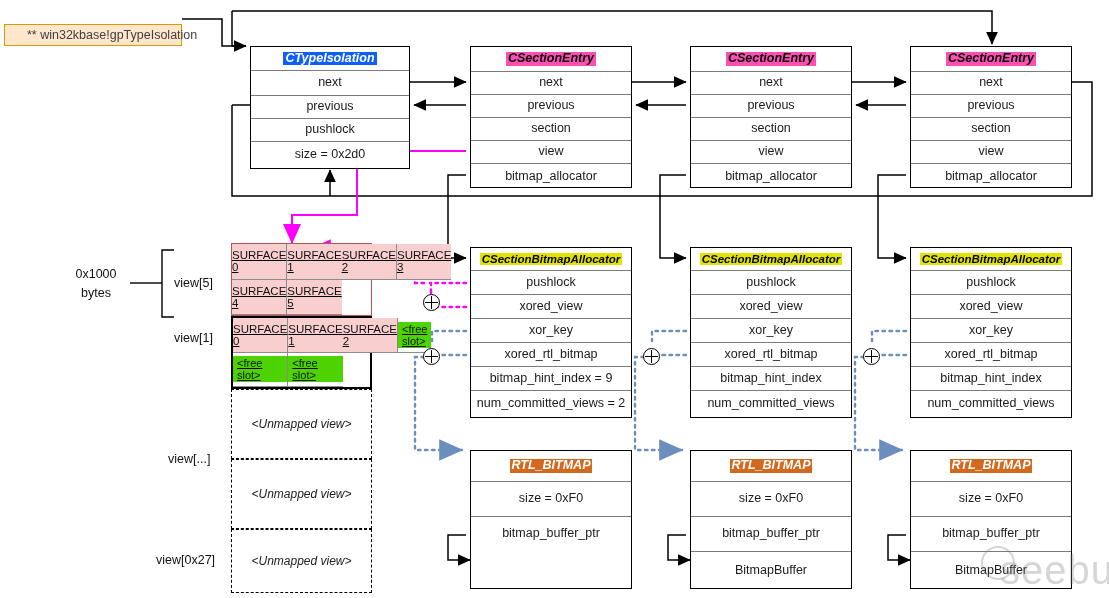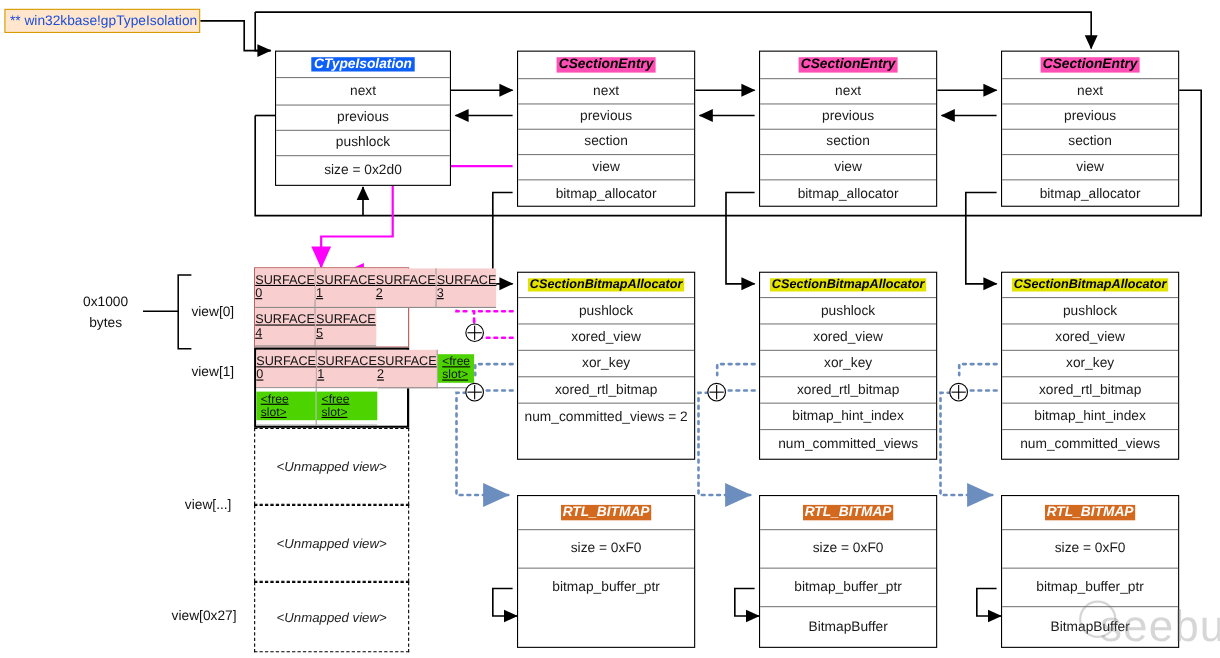--- a/index.html
+++ b/index.html
@@ -20,22 +20,22 @@
   .box .hdr span{padding:0 2px;font-style:italic;}
   .hl-blue span{background:#0d5ff7;color:#ffffff;}
   .hl-pink span{background:#ff4fb5;color:#000000;}
   .hl-yellow span{background:#e3e300;color:#000000;}
   .hl-orange span{background:#d2691e;color:#ffffff;}
 
   
   .tagbox{
     position:absolute;box-sizing:border-box;
     background:#ffe6cc;border:1.4px solid #d79b00;
-    font-size:12.5px;color:#1d4ed8;display:flex;align-items:center;
-    padding-left:4px;z-index:4;white-space:nowrap;
+    font-size:12.5px;color:#404040;display:flex;align-items:center;
+    padding-left:22px;z-index:4;white-space:nowrap;margin-top:16px;
   }
 
   
   .viewblk{position:absolute;box-sizing:border-box;z-index:3;}
   .viewblk.mapped{border:2.2px solid #000;background:#fff;}
   .viewblk.mapped.v0{border:1.6px solid #b85450;}
   .viewblk.unmapped{border:1.8px dashed #000;background:#fff;
      display:flex;align-items:center;justify-content:center;}
   .unmapped-label{font-size:12px;font-style:italic;color:#222;}
   .slotgrid{display:grid;grid-template-columns:1fr 1fr 1fr 1fr;height:100%;width:100%;text-decoration:underline;}
@@ -198,20 +198,21 @@
   </div>
 
   <div class="box" style="left:470px;top:247px;width:162px;height:171px;">
     <div class="row hdr hl-yellow" style="height:22px;font-size:11.5px;">
       <span>CSectionBitmapAllocator</span>
     </div>
     <div class="row" style="height:24px;">pushlock</div>
     <div class="row" style="height:24px;">xored_view</div>
     <div class="row" style="height:24px;">xor_key</div>
     <div class="row" style="height:24px;">xored_rtl_bitmap</div>
+    <div class="row" style="height:24px;">bitmap_hint_index = 9</div>
     <div class="row" style="height:27px;">num_committed_views = 2</div>
   </div>
 
   <div class="box" style="left:690px;top:247px;width:162px;height:171px;">
     <div class="row hdr hl-yellow" style="height:22px;font-size:11.5px;">
       <span>CSectionBitmapAllocator</span>
     </div>
     <div class="row" style="height:24px;">pushlock</div>
     <div class="row" style="height:24px;">xored_view</div>
     <div class="row" style="height:24px;">xor_key</div>
@@ -261,21 +262,21 @@
     <div class="row" style="height:35px;">size = 0xF0</div>
     <div class="row" style="height:35px;">bitmap_buffer_ptr</div>
     <div class="row" style="height:39px;">BitmapBuffer</div>
   </div>
 
   <div class="sizelabel" style="left:62px;top:265px;width:68px;">
     <div>0x1000</div>
     <div>bytes</div>
   </div>
 
-  <div class="sidelabel" style="left:174px;top:276px;">view[0]</div>
+  <div class="sidelabel" style="left:174px;top:276px;">view[5]</div>
   <div class="sidelabel" style="left:174px;top:331px;">view[1]</div>
   <div class="sidelabel" style="left:168px;top:452px;">view[...]</div>
   <div class="sidelabel" style="left:156px;top:553px;">view[0x27]</div>
 
   <div class="viewblk mapped v0" style="left:231px;top:243px;width:141px;height:73px;">
     <div class="slotgrid">
       <div class="slot surface">
           <b>SURFACE 0</b>
         </div>
       <div class="slot surface">

